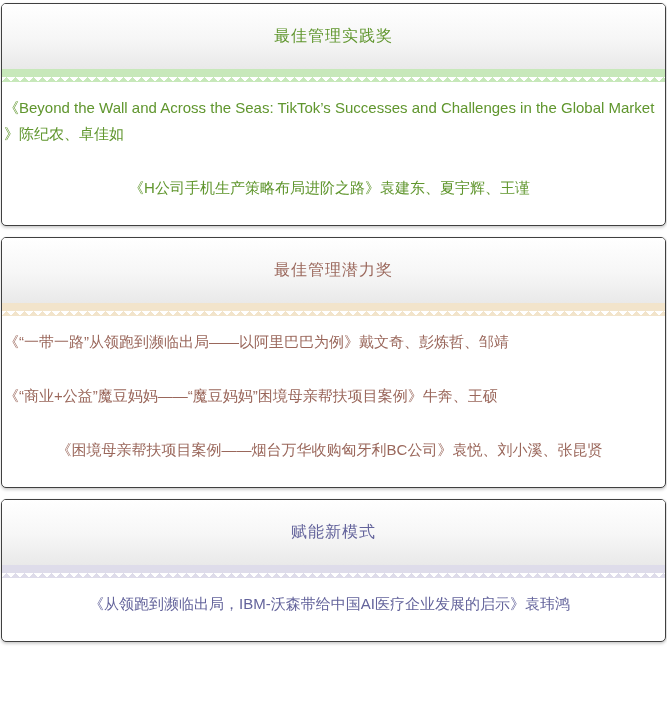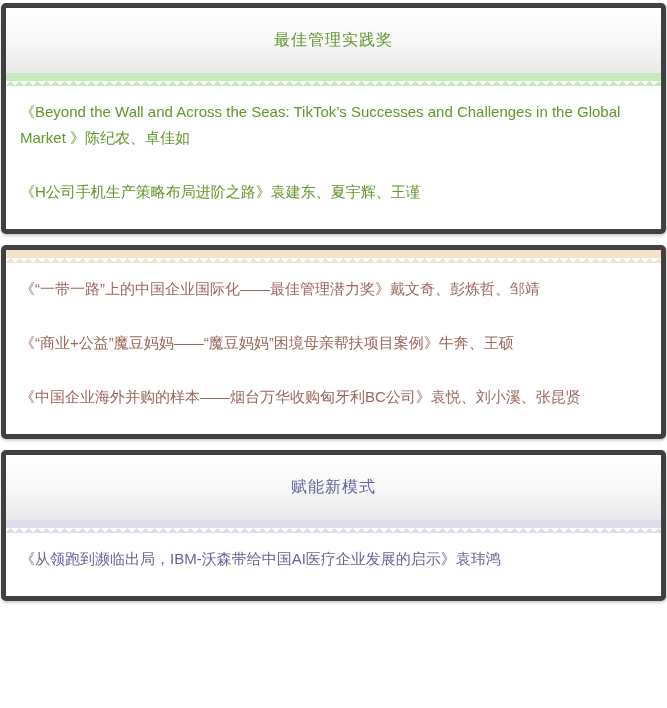--- a/index.html
+++ b/index.html
@@ -8,21 +8,21 @@
     background: #ffffff;
     font-family: "Liberation Sans", "DejaVu Sans", sans-serif;
   }
   .page {
     width: 667px;
     padding-top: 3px;
     box-sizing: border-box;
   }
   .card {
     margin: 0 1px 11px 1px;
-    border: 5px solid #404040;
+    border: 1px solid #404040;
     border-radius: 5px;
     background: #ffffff;
     box-shadow: 0 2px 3px rgba(0,0,0,0.18), 1px 0 2px rgba(0,0,0,0.08);
   }
   .card-header {
     height: 65px;
     display: flex;
     align-items: center;
     justify-content: center;
     border-radius: 4px 4px 0 0;
@@ -43,55 +43,59 @@
     position: absolute;
     top: 100%;
     left: 0;
     right: 0;
     height: 5px;
     background-image: conic-gradient(from 135deg at 50% 0, var(--band) 0 90deg, transparent 90deg);
     background-size: 9px 5px;
     background-repeat: repeat-x;
   }
   .card-body {
-    padding: 18px 10px 8px 14px;
+    padding: 18px 10px 8px 2px;
     border-radius: 16px;
   }
   .award-item {
     margin: 0 0 28px 0;
     font-size: 15px;
     line-height: 26px;
     color: var(--accent);
   }
   .award-item:last-child {
     margin-bottom: 16px;
+    text-align: center;
   }
 </style>
 </head>
 <body>
 
 <div class="page">
 
   <div class="card" style="--accent: #60962e; --band: #c7e8ba;">
     <div class="card-header">
       <span class="section-title">最佳管理实践奖</span>
     </div>
     <div class="zigzag"></div>
     <div class="card-body">
       <p class="award-item">《Beyond the Wall and Across the Seas: TikTok’s Successes and Challenges in the Global Market 》陈纪农、卓佳如</p>
       <p class="award-item">《H公司手机生产策略布局进阶之路》袁建东、夏宇辉、王谨</p>
     </div>
   </div>
 
   <div class="card" style="--accent: #9a675b; --band: #f2e4cb;">
+    <div class="card-header">
+      <span class="section-title">最佳管理潜力奖</span>
+    </div>
     <div class="zigzag"></div>
     <div class="card-body">
-      <p class="award-item">《“一带一路”上的中国企业国际化——最佳管理潜力奖》戴文奇、彭炼哲、邹靖</p>
+      <p class="award-item">《“一带一路”从领跑到濒临出局——以阿里巴巴为例》戴文奇、彭炼哲、邹靖</p>
       <p class="award-item">《“商业+公益”魔豆妈妈——“魔豆妈妈”困境母亲帮扶项目案例》牛奔、王硕</p>
-      <p class="award-item">《中国企业海外并购的样本——烟台万华收购匈牙利BC公司》袁悦、刘小溪、张昆贤</p>
+      <p class="award-item">《困境母亲帮扶项目案例——烟台万华收购匈牙利BC公司》袁悦、刘小溪、张昆贤</p>
     </div>
   </div>
 
   <div class="card" style="--accent: #63639b; --band: #dedcea;">
     <div class="card-header">
       <span class="section-title">赋能新模式</span>
     </div>
     <div class="zigzag"></div>
     <div class="card-body">
       <p class="award-item">《从领跑到濒临出局，IBM-沃森带给中国AI医疗企业发展的启示》袁玮鸿</p>

